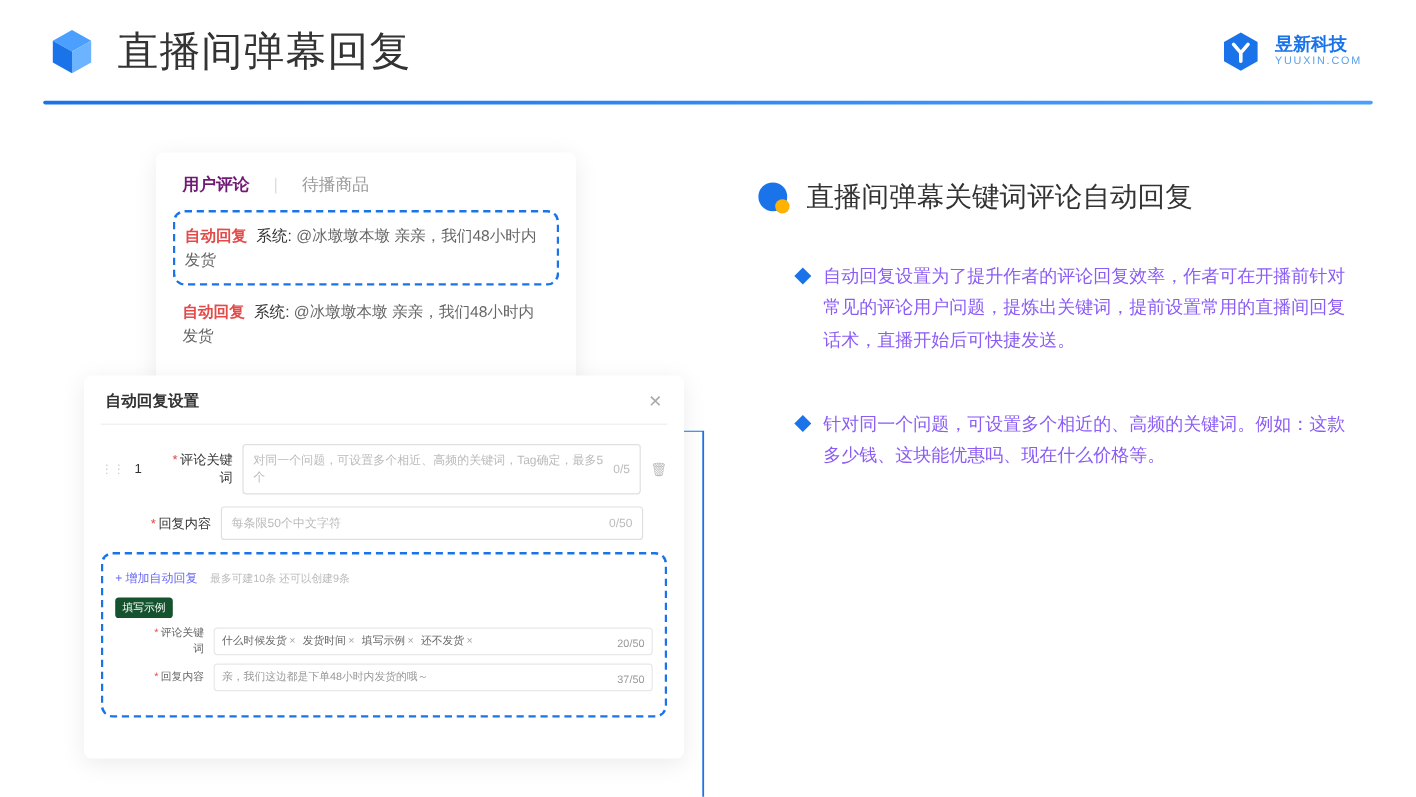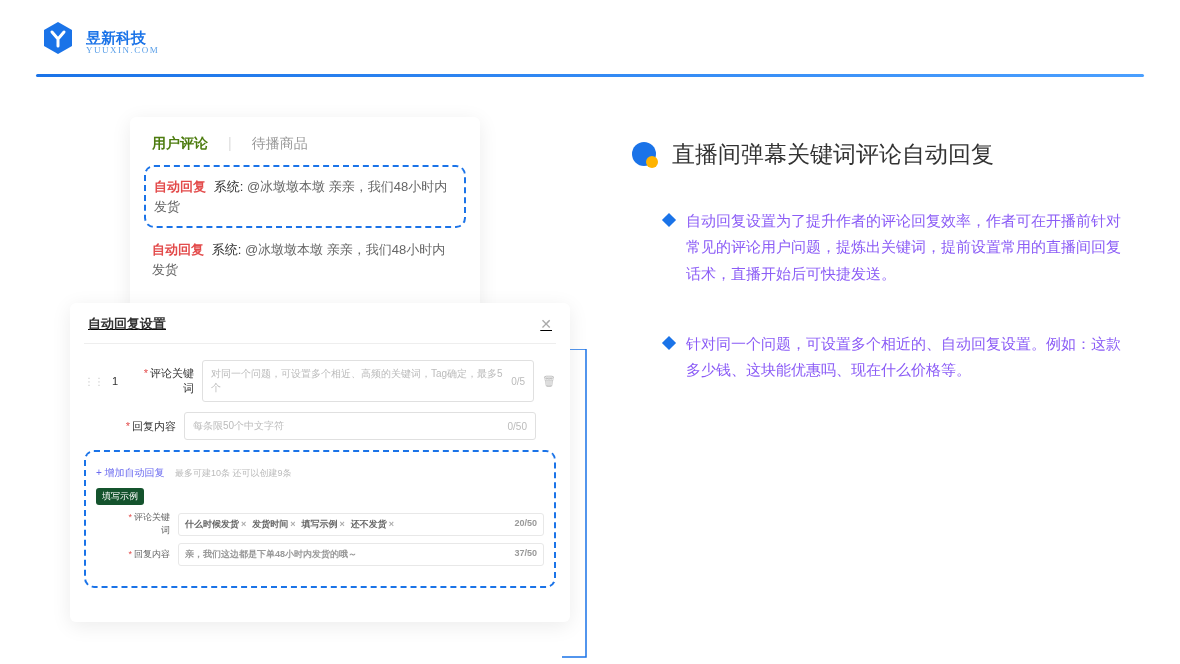--- a/index.html
+++ b/index.html
@@ -30,23 +30,22 @@
   position: relative;
 }
 .page-title {
   font-size: 34px;
   font-weight: 500;
   color: #333;
   letter-spacing: 1px;
 }
 .brand {
   display: flex;
-  align-items: flex-end;
+  align-items: center;
   gap: 10px;
-  font-family: Liberation Serif, serif;
 }
 .brand-logo {
   width: 36px;
   height: 36px;
 }
 .brand-text {
   display: flex;
   flex-direction: column;
   line-height: 1.1;
 }
@@ -90,21 +89,21 @@
   margin-left: 60px;
   position: relative;
   z-index: 2;
 }
 .tabs {
   display: flex;
   gap: 20px;
   font-size: 14px;
   padding-bottom: 10px;
 }
-.tab-active { font-weight: 700; color: #4d7c0f; }
+.tab-active { font-weight: 700; color: #701a75; }
 .tab-inactive { color: #999; }
 .tab-sep { color: #ddd; }
 
 .comment-row {
   padding: 10px 0;
   font-size: 13px;
   color: #666;
   line-height: 1.5;
 }
 .comment-row.highlighted {
@@ -130,21 +129,20 @@
   position: relative;
   z-index: 3;
 }
 .settings-header {
   display: flex;
   justify-content: space-between;
   align-items: center;
   padding: 0 4px 10px 4px;
   border-bottom: 1px solid #eee;
   margin-bottom: 16px;
-  text-decoration: underline;
 }
 .settings-title { font-size: 13px; font-weight: 600; color: #333; }
 .close-x { color: #aaa; font-size: 14px; cursor: pointer; }
 
 .form-row {
   display: flex;
   align-items: center;
   gap: 8px;
   margin-bottom: 10px;
   font-size: 11px;
@@ -195,23 +193,22 @@
   margin-bottom: 6px;
 }
 .ex-label { width: 50px; text-align: right; color: #666; }
 .ex-input {
   flex: 1;
   border: 1px solid #e8e8e8;
   border-radius: 3px;
   padding: 4px 6px;
   display: flex;
   justify-content: space-between;
-  align-items: flex-start;
+  align-items: flex-end;
   color: #999;
-  font-weight: bold;
 }
 .ex-tags { display: flex; gap: 6px; }
 .ex-tag { color: #666; font-size: 9px; }
 .ex-tag::after { content: "×"; margin-left: 2px; color: #aaa; }
 
 .stubs { padding: 2px 12px 0 12px; }
 .stub-line {
   display: flex;
   justify-content: flex-end;
   color: #bbb;
@@ -268,20 +265,30 @@
   font-size: 15px;
   color: #8b5cf6;
   line-height: 1.75;
   max-width: 440px;
 }
 </style>
 </head>
 <body>
 
 <div class="header">
+  <div class="header-left">
+    <div class="logo-cube">
+      <svg viewBox="0 0 40 40">
+        <polygon points="20,2 36,11 20,20 4,11" fill="#4a9fff"></polygon>
+        <polygon points="4,11 20,20 20,38 4,29" fill="#1a73e8"></polygon>
+        <polygon points="36,11 20,20 20,38 36,29" fill="#6cb4ff"></polygon>
+      </svg>
+    </div>
+    <div class="page-title">直播间弹幕回复</div>
+  </div>
   <div class="brand">
     <div class="brand-logo">
       <svg viewBox="0 0 36 36">
         <path d="M18 2 L32 10 L32 26 L18 34 L4 26 L4 10 Z" fill="#1a73e8"></path>
         <path d="M12 12 L18 19 L24 12 M18 19 L18 26" stroke="#fff" stroke-width="3" fill="none" stroke-linecap="round"></path>
       </svg>
     </div>
     <div class="brand-text">
       <div class="brand-name">昱新科技</div>
       <div class="brand-sub">YUUXIN.COM</div>
@@ -392,17 +399,17 @@
       <div class="section-title">直播间弹幕关键词评论自动回复</div>
     </div>
 
     <div class="bullet-item">
       <div class="diamond"></div>
       <div class="bullet-text">自动回复设置为了提升作者的评论回复效率，作者可在开播前针对常见的评论用户问题，提炼出关键词，提前设置常用的直播间回复话术，直播开始后可快捷发送。</div>
     </div>
 
     <div class="bullet-item">
       <div class="diamond"></div>
-      <div class="bullet-text">针对同一个问题，可设置多个相近的、自动回复设置。例如：这款多少钱、这块能优惠吗、现在什么价格等。</div>
+      <div class="bullet-text">针对同一个问题，可设置多个相近的、高频的关键词。例如：这款多少钱、这块能优惠吗、现在什么价格等。</div>
     </div>
   </div>
 
 </div>
 
 </body></html>

